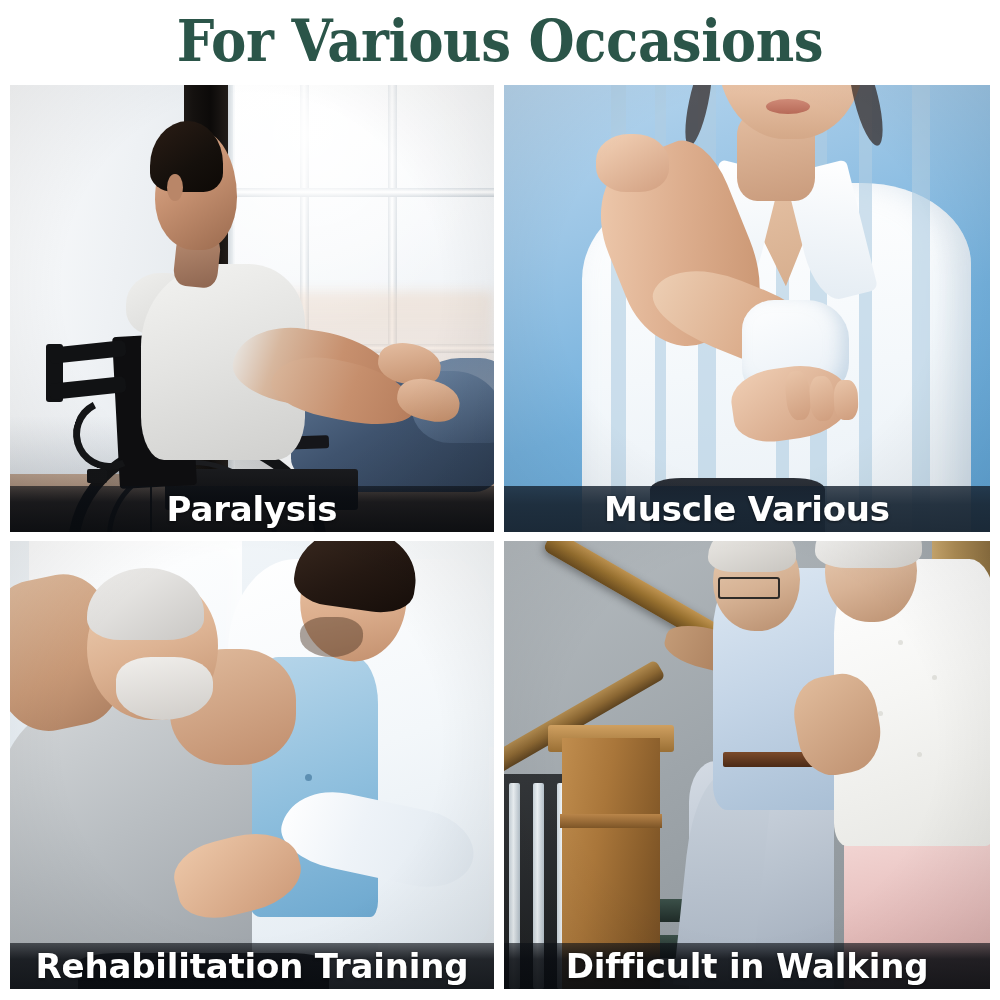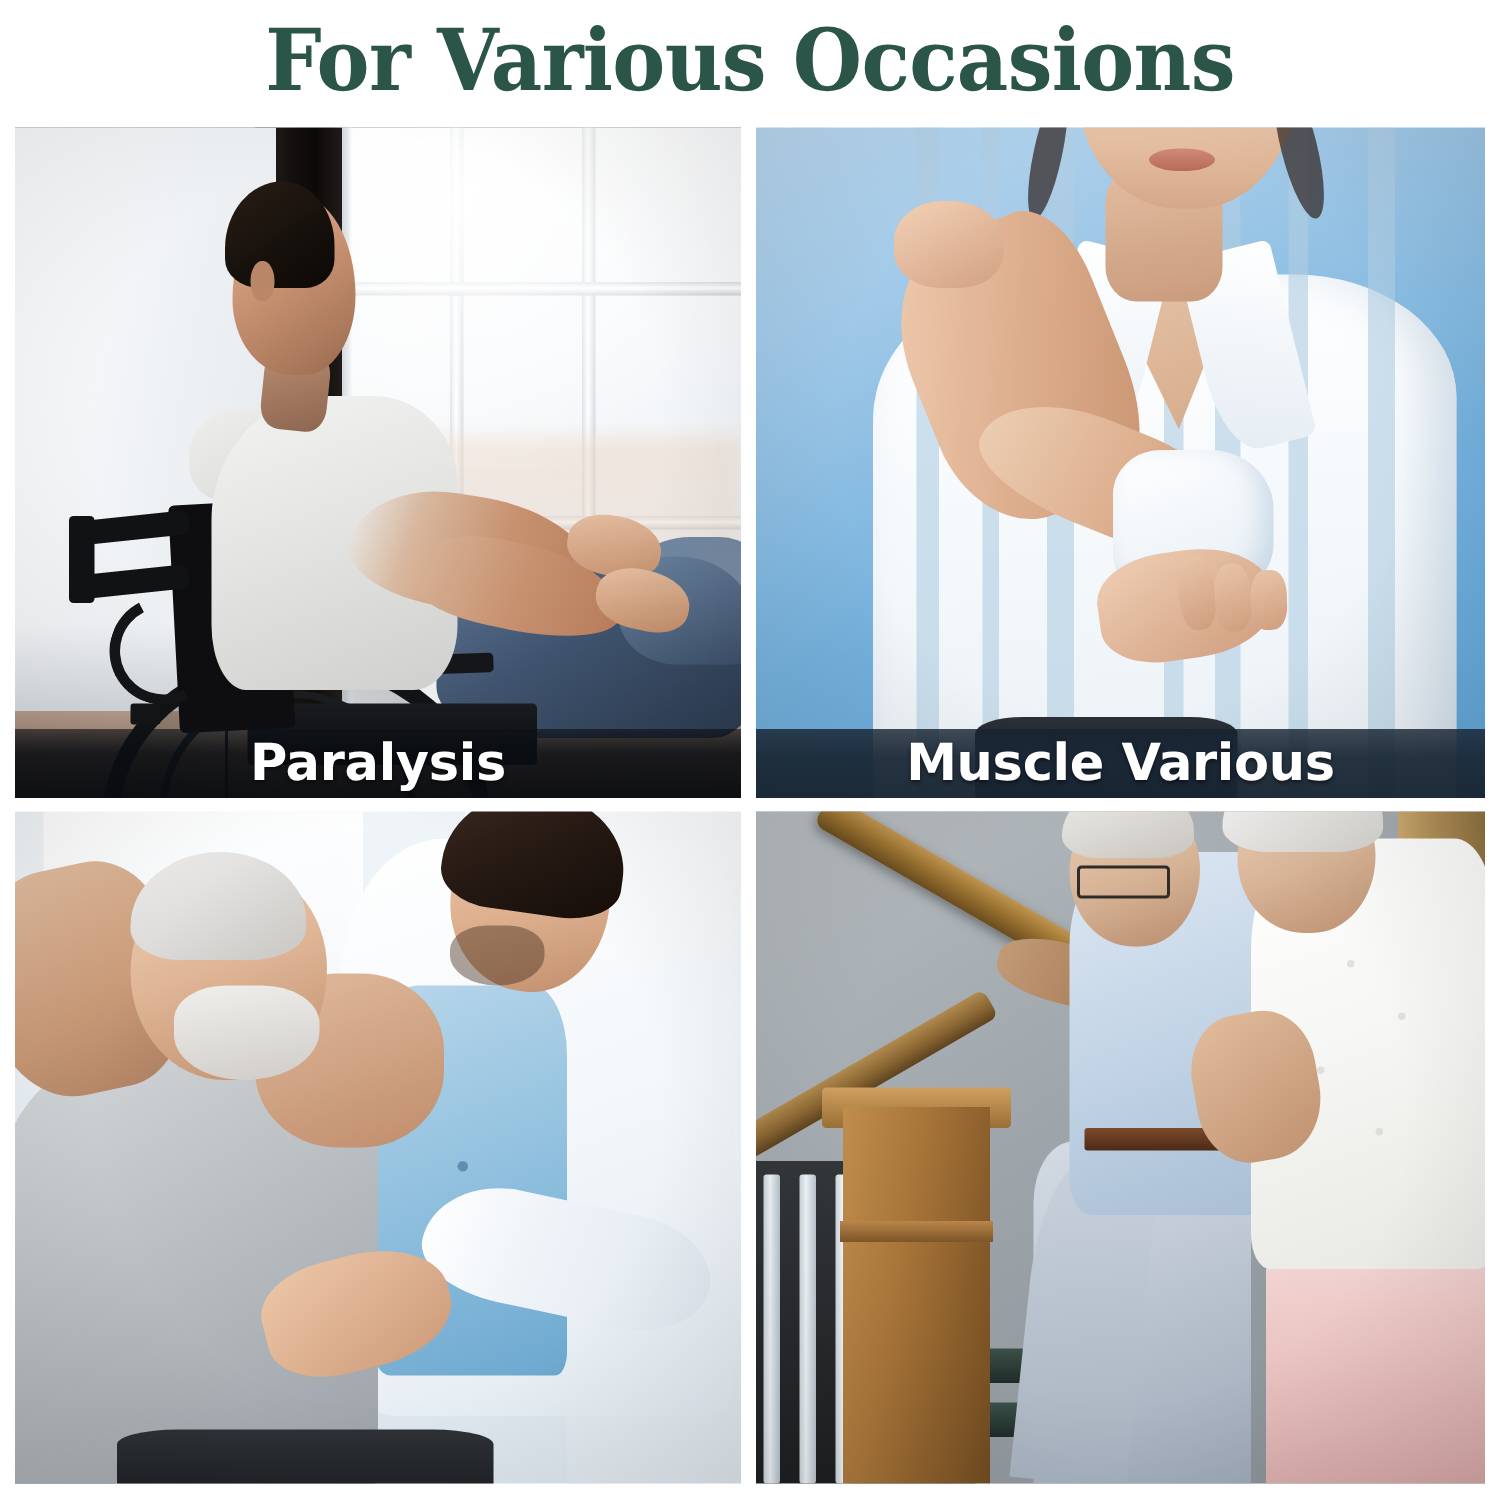--- a/index.html
+++ b/index.html
@@ -93,21 +93,21 @@
     font-family: "DejaVu Sans", "Liberation Sans", sans-serif;
     font-weight: bold;
     font-size: 34px;
     line-height: 38px;
     letter-spacing: -0.2px;
     text-shadow: 0 1px 3px rgba(0,0,0,0.55);
     white-space: nowrap;
   }
 
   
-  .t1 { background:#737373; }
+  .t1 { background:#4d7c0f; }
   .t1 .wall {
     position:absolute; left:0; top:0; width:36%; height:100%;
     background: linear-gradient(100deg,#fbfcfd 0%, #eef1f4 55%, #e3e8ec 100%);
   }
   .t1 .wall-shadow{
     position:absolute; left:0; bottom:0; width:36%; height:26%;
     background: linear-gradient(180deg, rgba(170,180,190,0) 0%, rgba(120,132,145,0.45) 100%);
   }
   .t1 .floor{
     position:absolute; left:0; bottom:0; width:100%; height:13%;
@@ -686,20 +686,23 @@
         <div class="el-shirt"></div>
         <div class="el-shoulder"></div>
         <div class="el-arm-up"></div>
         <div class="el-head"></div>
         <div class="el-hair"></div>
         <div class="el-beard"></div>
         <div class="pt-hand"></div>
         <div class="el-pants"></div>
       </div>
       <div class="vignette"></div>
+      <div class="caption-bar">
+        <span class="caption-text">Rehabilitation Training</span>
+      </div>
     </div>
 
     <div class="tile t4">
       <div class="tile-photo">
         <div class="wall"></div>
         <div class="curtain"></div>
         <div class="stairs-dark"></div>
         <div class="stair-step" style="left:26%;top:80%;width:18%;height:5%;"></div>
         <div class="stair-step" style="left:26%;top:88%;width:18%;height:5%;"></div>
         <div class="rail-diag"></div>
@@ -725,16 +728,19 @@
         <div class="lace-dot" style="left:74%;top:16%;"></div>
         <div class="lace-dot" style="left:81%;top:22%;"></div>
         <div class="lace-dot" style="left:88%;top:30%;"></div>
         <div class="lace-dot" style="left:77%;top:38%;"></div>
         <div class="lace-dot" style="left:85%;top:47%;"></div>
         <div class="w-arm"></div>
         <div class="w-head"></div>
         <div class="w-hair"></div>
       </div>
       <div class="vignette"></div>
+      <div class="caption-bar">
+        <span class="caption-text">Difficult in Walking</span>
+      </div>
     </div>
 
   </div>
 </div>
 
 </body></html>

